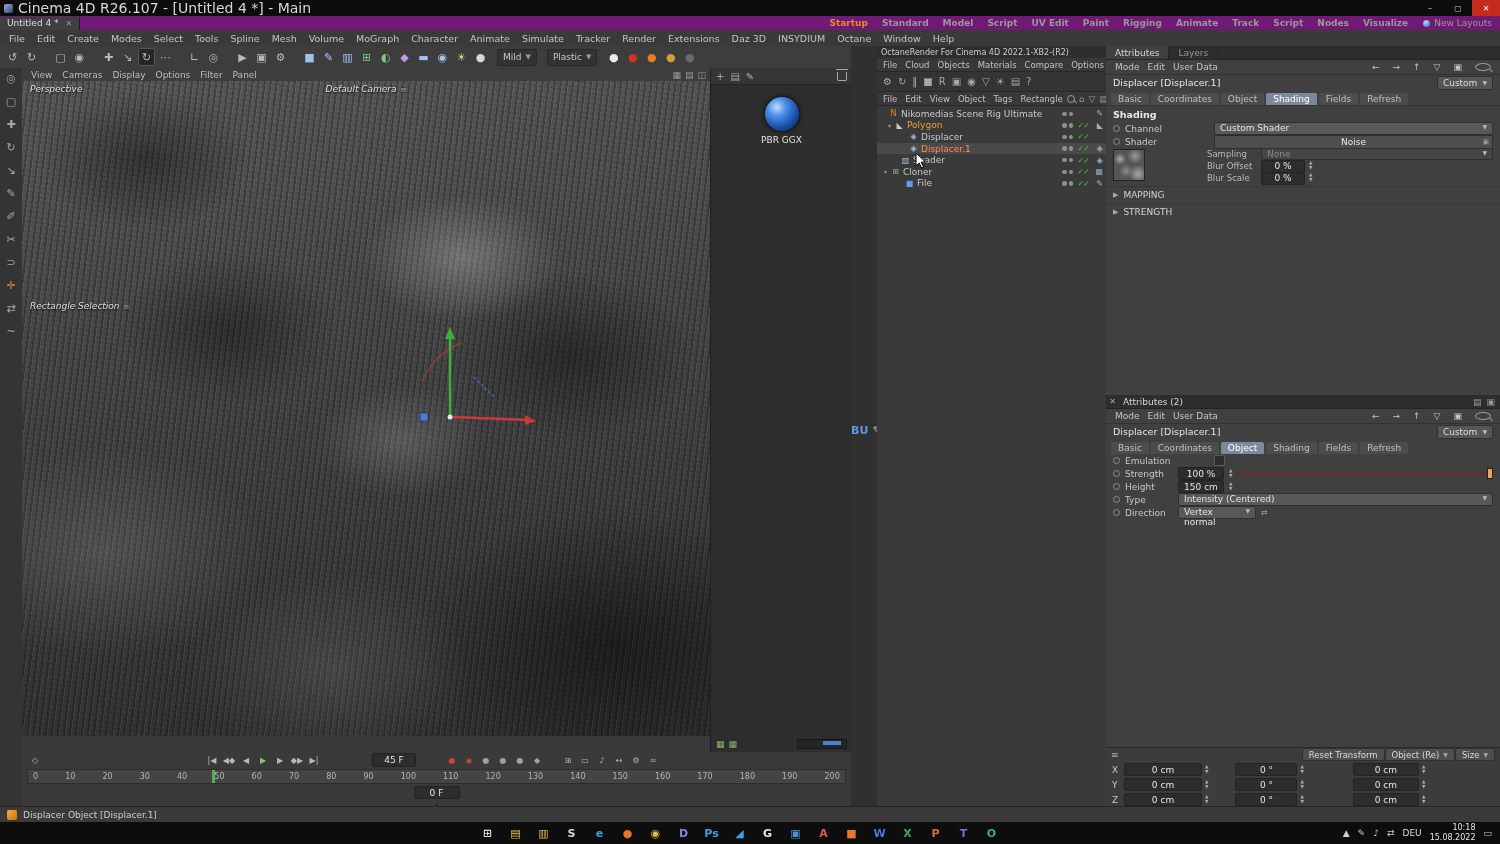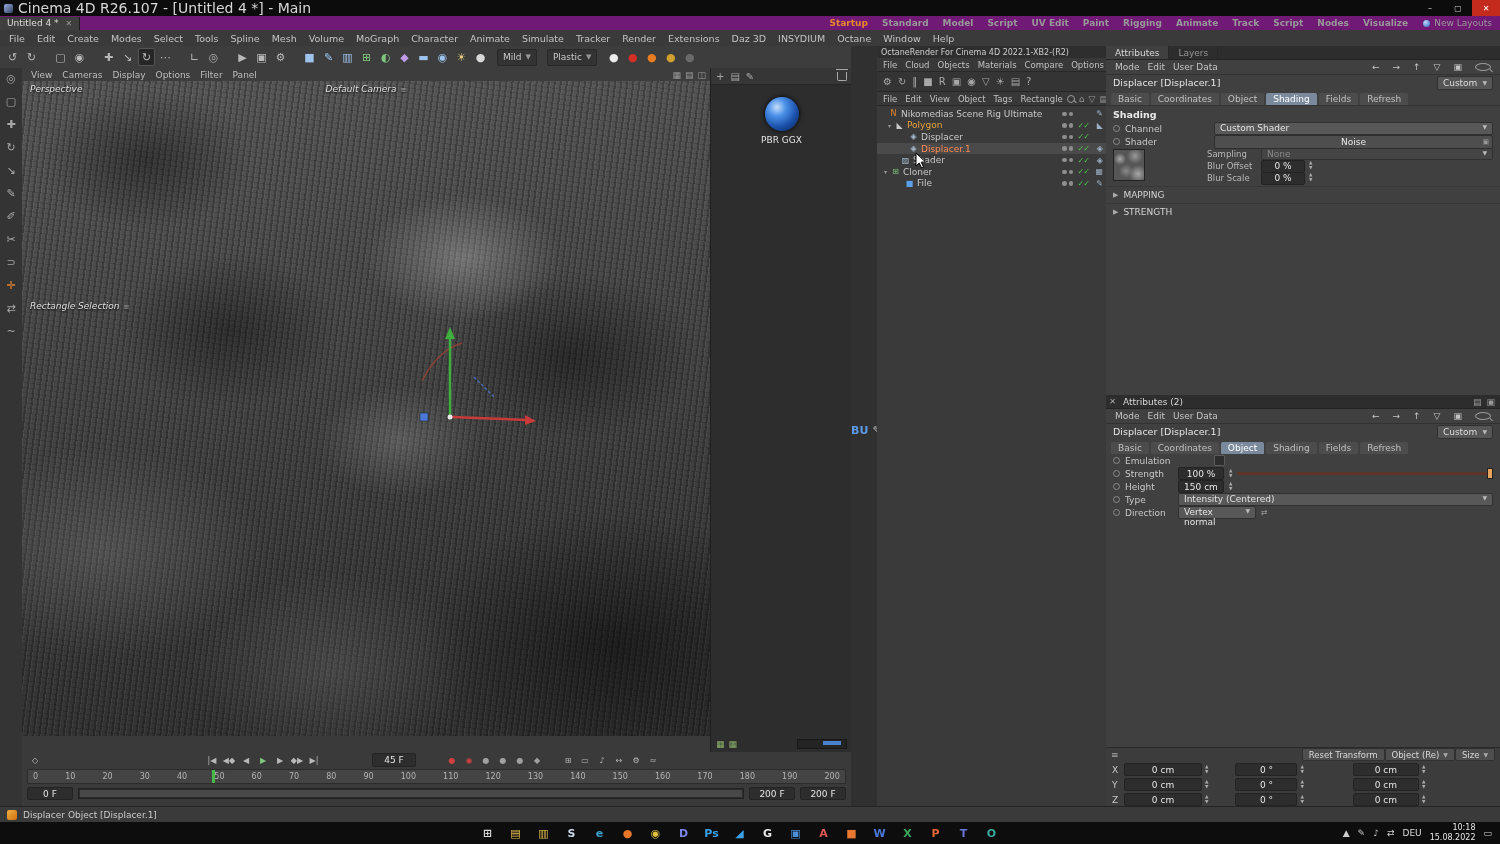--- a/index.html
+++ b/index.html
@@ -164,21 +164,21 @@
   .timeline{position:absolute;left:22px;top:752px;width:829px;height:54px;background:#3a3a3a;}
   .tl-transport{height:16px;display:flex;align-items:center;gap:3px;padding:0 6px;}
   .tl-icon{min-width:14px;height:13px;display:flex;align-items:center;justify-content:center;font-size:8px;color:#b8b8b8;}
   .tl-current{width:36px;height:12px;margin-left:48px;}
   .tl-transport .grp{display:flex;gap:3px;align-items:center;}
   .g1{margin-left:160px;}
   .g3{margin-left:26px;}
   .g4{margin-left:14px;}
   .tl-ruler{height:13px;margin:1px 5px 0 5px;background:#444;border:1px solid #2c2c2c;position:relative;display:flex;justify-content:space-between;align-items:center;padding:0 5px;font-size:8px;color:#b4b4b4;}
   .playhead{position:absolute;top:0;bottom:0;width:3px;background:#49b849;}
-  .tl-range{height:15px;display:flex;align-items:center;gap:5px;padding:2px 5px 0 5px;font-size:8.5px;}
+  .tl-range{height:15px;display:flex;align-items:center;gap:5px;padding:2px 5px 0 5px;font-size:8.5px;flex-direction:column;}
   .range-field{width:38px;height:11px;flex:none;}
   .range-groove{flex:1;height:9px;background:#2c2c2c;border:1px solid #222;position:relative;}
   .range-bar{position:absolute;left:1px;right:1px;top:1px;bottom:1px;background:#484848;}
 
   
   .statusbar{position:absolute;left:0;top:806px;right:0;height:16px;background:#3a3a3a;border-top:1px solid #242424;display:flex;align-items:center;gap:6px;padding:0 7px;font-size:9px;color:#cccccc;}
   .status-icon{width:10px;height:10px;border-radius:2px;background:linear-gradient(135deg,#f0b040,#d07010);flex:none;}
 
   
   .taskbar{position:absolute;left:0;top:822px;right:0;height:22px;background:#0d0d0d;display:flex;align-items:center;}

